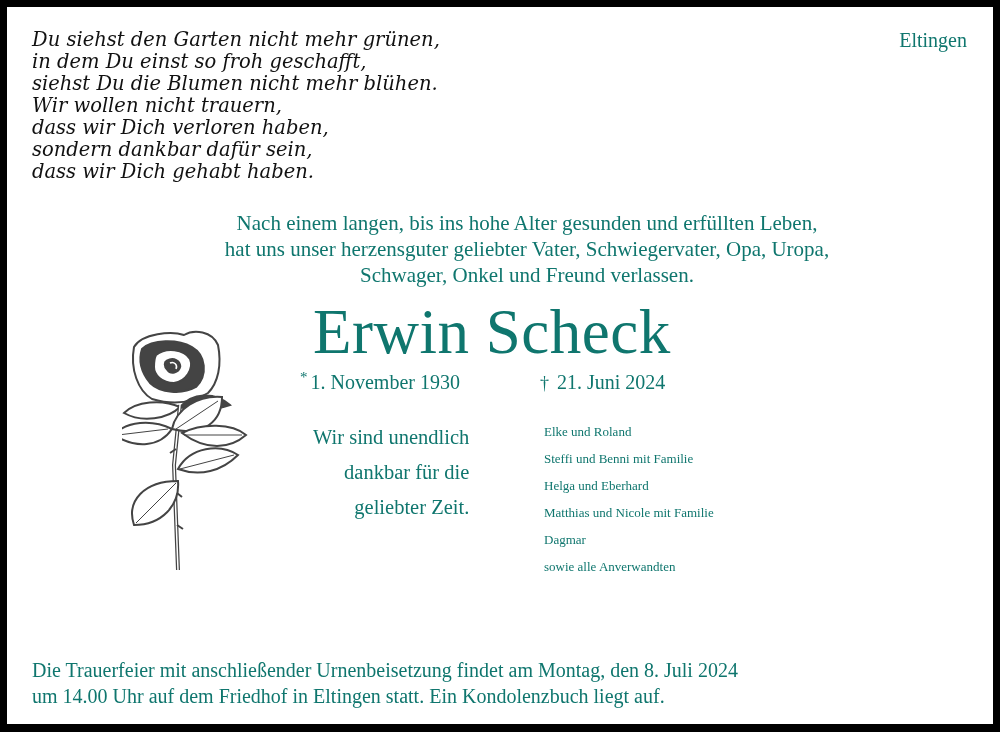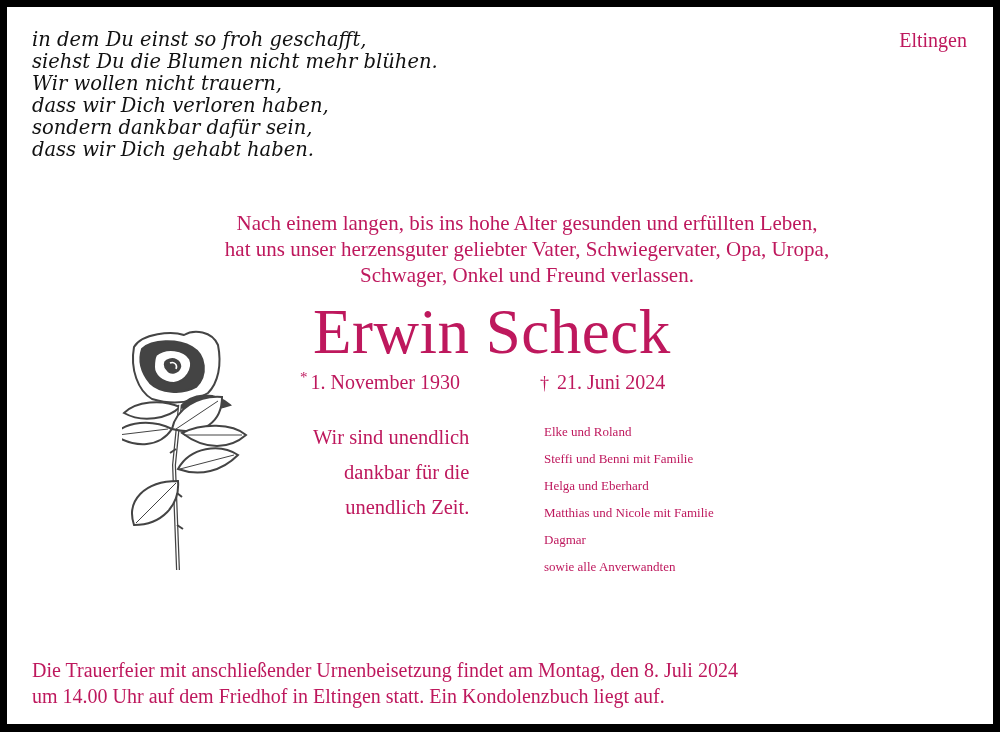--- a/index.html
+++ b/index.html
@@ -1,19 +1,19 @@
 <!DOCTYPE html>
 <html><head>
 <meta charset="utf-8">
 <style>
   html, body { margin:0; padding:0; }
   body { width:1000px; height:732px; background:#000; position:relative; overflow:hidden; }
   .page { position:absolute; left:7px; top:7px; width:986px; height:717px; background:#fff; }
   .serif { font-family:"DejaVu Serif","Liberation Serif",serif; color:#111; }
-  .lib { font-family:"Liberation Serif","DejaVu Serif",serif; color:#be185d; }
+  .lib { font-family:"Liberation Serif","DejaVu Serif",serif; color:#0f766e; }
   .poem { position:absolute; left:25px; top:22px; font-style:italic; font-size:19.5px; line-height:22px; }
   .poem div { white-space:nowrap; }
   .place { position:absolute; right:26px; top:22px; font-size:20px; }
   .intro { position:absolute; left:0; width:1040px; top:203px; text-align:center; font-size:21px; line-height:26px; }
   .intro div { white-space:nowrap; }
   .name { position:absolute; left:306px; top:290px; font-size:63px; line-height:70px; letter-spacing:0.5px; white-space:nowrap; }
   .birth { position:absolute; left:293px; top:364px; font-size:20px; white-space:nowrap; }
   .birth .star { font-size:15px; vertical-align:top; position:relative; top:-2px; margin-right:3px; }
   .death { position:absolute; left:533px; top:364px; font-size:20px; white-space:nowrap; }
   .death .cross { font-size:18px; margin-right:8px; }
@@ -24,20 +24,21 @@
   .ceremony { position:absolute; left:25px; top:650px; font-size:20px; line-height:26px; }
   .ceremony div { white-space:nowrap; }
   .rose { position:absolute; left:115px; top:318px; width:130px; height:245px; }
 </style>
 </head>
 <body>
 
 <div class="page">
 
   <div class="poem serif">
+    <div>Du siehst den Garten nicht mehr grünen,</div>
     <div>in dem Du einst so froh geschafft,</div>
     <div>siehst Du die Blumen nicht mehr blühen.</div>
     <div>Wir wollen nicht trauern,</div>
     <div>dass wir Dich verloren haben,</div>
     <div>sondern dankbar dafür sein,</div>
     <div>dass wir Dich gehabt haben.</div>
   </div>
 
   <div class="place lib">Eltingen</div>
 
@@ -83,21 +84,21 @@
       <path d="M12 200 C4 176 22 156 56 156 C58 180 40 200 12 200 Z" fill="#fff"></path>
       <path d="M14 198 L54 158" stroke-width="1"></path>
 
       <path d="M54 124 L48 128 M55 168 L60 172 M55 200 L61 204" stroke-width="2"></path>
     </svg>
   </div>
 
   <div class="thanks lib">
     <div>Wir sind unendlich</div>
     <div>dankbar für die</div>
-    <div>unendlich Zeit.</div>
+    <div>geliebter Zeit.</div>
   </div>
 
   <div class="family lib">
     <div>Elke und Roland</div>
     <div>Steffi und Benni mit Familie</div>
     <div>Helga und Eberhard</div>
     <div>Matthias und Nicole mit Familie</div>
     <div>Dagmar</div>
     <div>sowie alle Anverwandten</div>
   </div>

